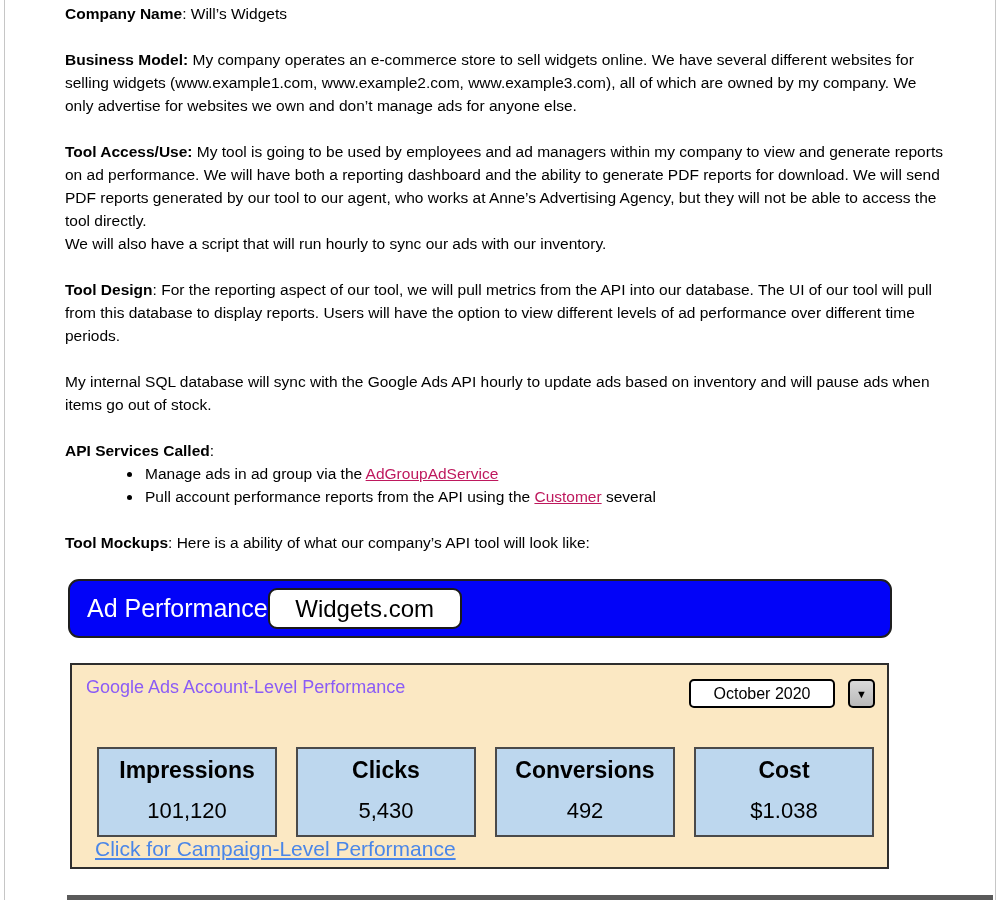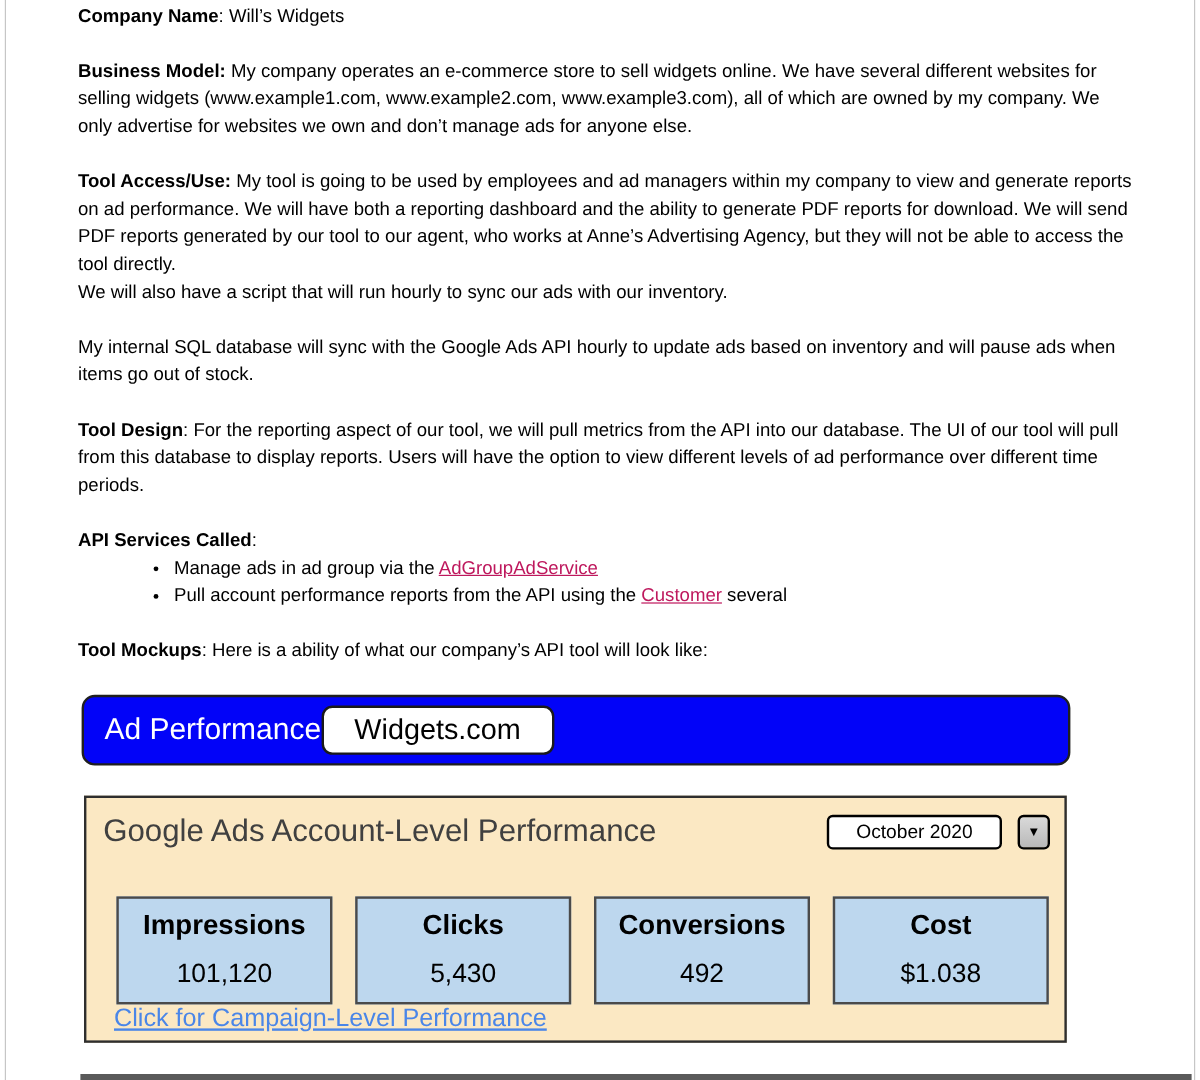--- a/index.html
+++ b/index.html
@@ -34,21 +34,21 @@
     display:flex;align-items:center;justify-content:center;
     font-size:24px;color:#000;cursor:pointer;
   }
 
   
   .panel{
     margin:25px 0 0 5px;width:819px;height:206px;box-sizing:border-box;
     background:#fbe8c3;border:2px solid #2e2e2e;position:relative;
   }
   .panel-head{display:flex;justify-content:space-between;align-items:flex-start;padding:12px 12px 0 14px;}
-  .panel-title{font-size:26px;color:#404040;}
+  .panel-title{font-size:18px;color:#8b5cf6;}
   .period{display:flex;gap:13px;margin-top:2px;}
   .period-value{
     width:146px;height:29px;box-sizing:border-box;background:#ffffff;
     border:2px solid #000;border-radius:5px;display:flex;align-items:center;justify-content:center;
     font-size:16px;cursor:pointer;
   }
   .period-arrow{
     width:27px;height:29px;box-sizing:border-box;
     background:linear-gradient(#d9d9d9,#b9b9b9);
     border:2px solid #000;border-radius:5px;
@@ -76,23 +76,23 @@
 <div class="content">
 
   <div class="para first"><b>Company Name</b><span>: Will’s Widgets</span></div>
 
   <div class="para"><b>Business Model:</b><span> My company operates an e-commerce store to sell widgets online. We have several different websites for selling widgets (www.example1.com, www.example2.com, www.example3.com), all of which are owned by my company. We only advertise for websites we own and don’t manage ads for anyone else.</span></div>
 
   <div class="para"><b>Tool Access/Use:</b><span> My tool is going to be used by employees and ad managers within my company to view and generate reports on ad performance. We will have both a reporting dashboard and the ability to generate PDF reports for download. We will send PDF reports generated by our tool to our agent, who works at Anne’s Advertising Agency, but they will not be able to access the tool directly.</span>
     <div>We will also have a script that will run hourly to sync our ads with our inventory.</div>
   </div>
 
+  <div class="para"><b>Tool Design</b><span>: For the reporting aspect of our tool, we will pull metrics from the API into our database. The UI of our tool will pull from this database to display reports. Users will have the option to view different levels of ad performance over different time periods.</span></div>
+
   <div class="para">My internal SQL database will sync with the Google Ads API hourly to update ads based on inventory and will pause ads when items go out of stock.</div>
-
-  <div class="para"><b>Tool Design</b><span>: For the reporting aspect of our tool, we will pull metrics from the API into our database. The UI of our tool will pull from this database to display reports. Users will have the option to view different levels of ad performance over different time periods.</span></div>
 
   <div class="para"><b>API Services Called</b><span>:</span></div>
 
   <ul class="bullets">
     <li><span>Manage ads in ad group via the </span><a class="doc-link">AdGroupAdService</a><span></span></li>
     <li><span>Pull account performance reports from the API using the </span><a class="doc-link">Customer</a><span> several</span></li>
   </ul>
 
   <div class="para"><b>Tool Mockups</b><span>: Here is a ability of what our company’s API tool will look like:</span></div>
 

